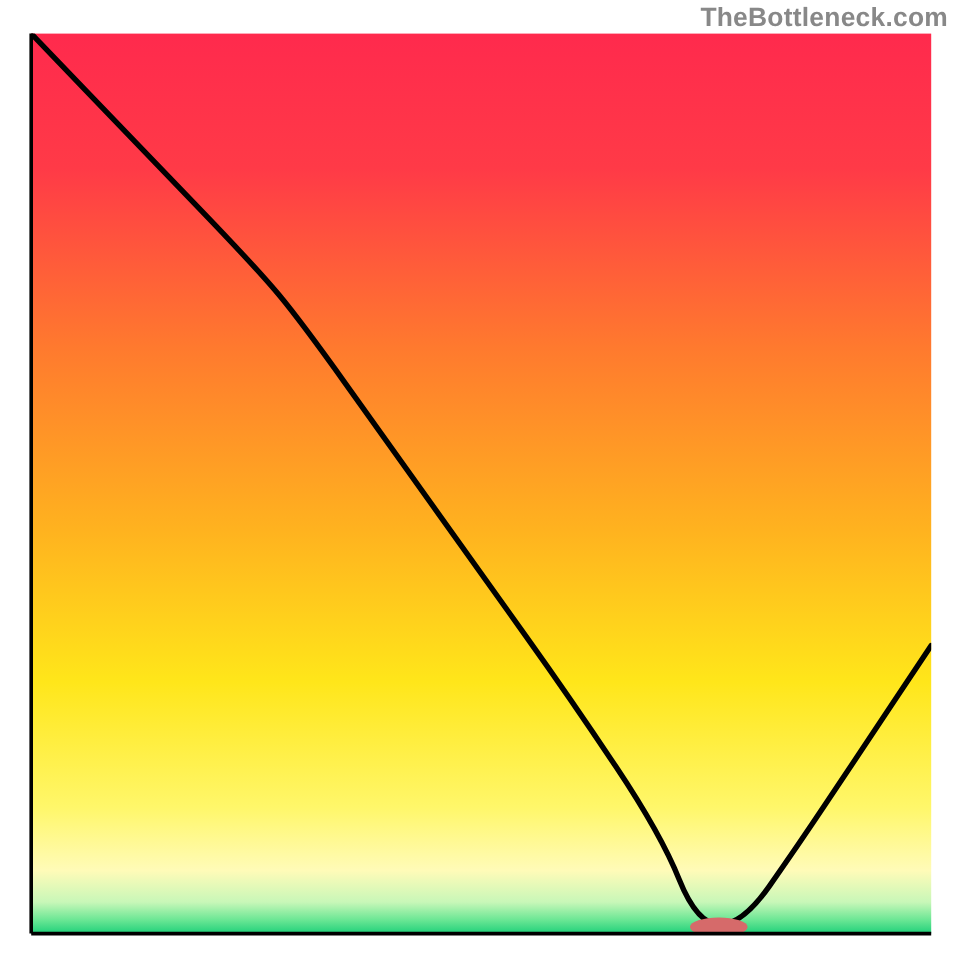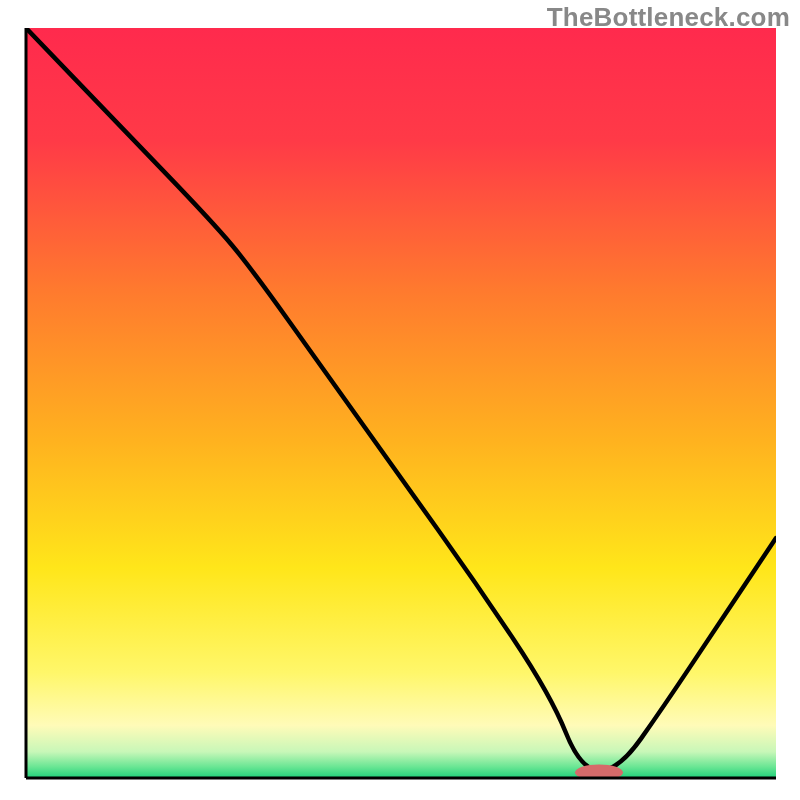--- a/index.html
+++ b/index.html
@@ -13,21 +13,21 @@
   }
   .wrap {
     position: relative;
     width: 800px;
     height: 800px;
   }
   .attribution {
     position: absolute;
     top: 2px;
     right: 10px;
-    font-size: 26px;
+    font-size: 22px;
     font-weight: 600;
     color: #888888;
     letter-spacing: 0.2px;
   }
   svg {
     position: absolute;
     left: 0;
     top: 0;
     width: 800px;
     height: 800px;

